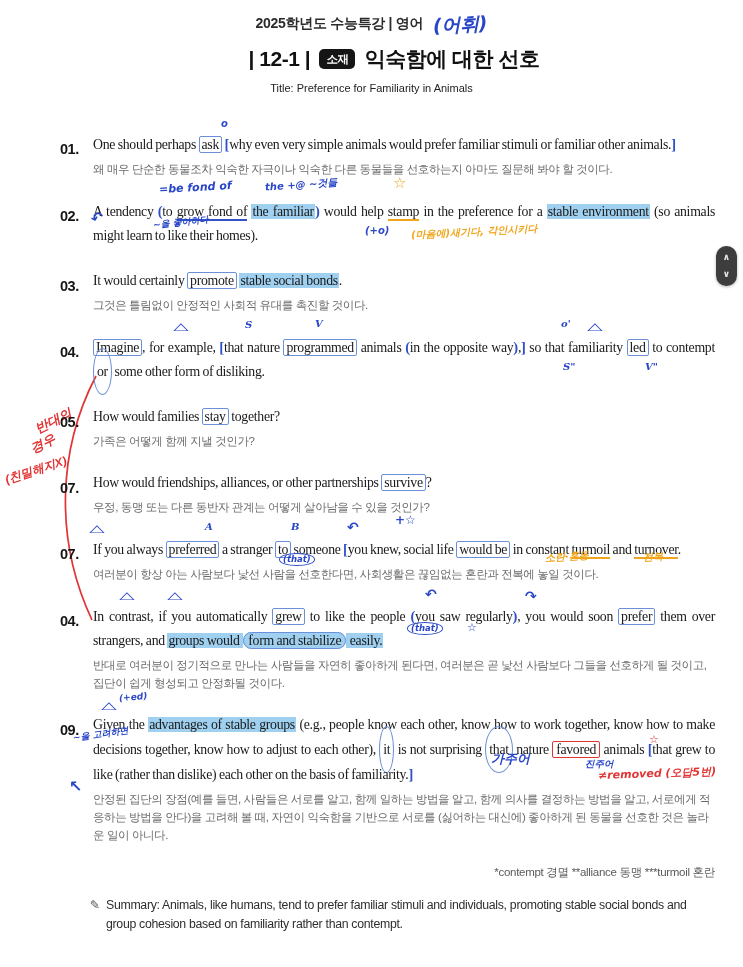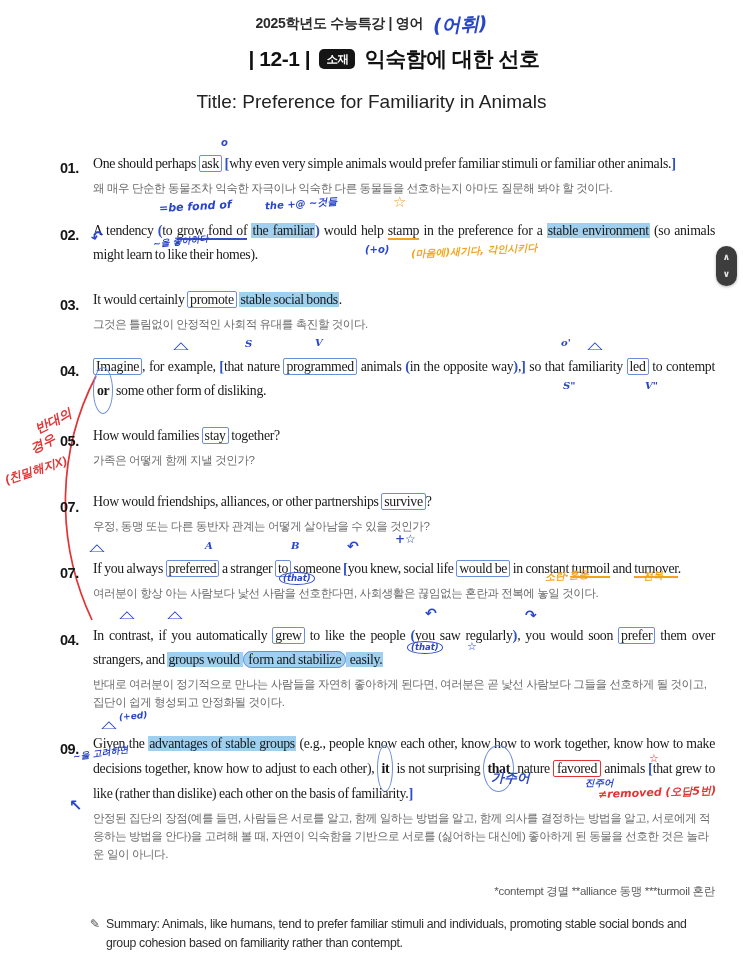--- a/index.html
+++ b/index.html
@@ -7,39 +7,39 @@
        font-family:"Liberation Sans","DejaVu Sans",sans-serif;}
   
   .header{padding-top:12px;text-align:center;position:relative;}
   .h-line1{font-size:14px;font-weight:bold;color:#2b2b2b;letter-spacing:-0.3px;}
   .hw-vocab{display:inline-block;margin-left:10px;font-family:"DejaVu Sans",sans-serif;
             font-style:italic;font-weight:bold;font-size:19px;color:#2946c8;
             transform:rotate(-3deg);vertical-align:-3px;}
   .h-line2{margin-top:7px;font-size:21px;font-weight:800;color:#111;letter-spacing:-0.5px;padding-left:45px;}
   .badge{display:inline-block;background:#151515;color:#fff;font-size:11.5px;font-weight:bold;
          padding:3px 7px 2px;border-radius:5px;vertical-align:3px;margin:0 4px;}
-  .h-line3{margin-top:18px;font-size:19px;color:#222;}
+  .h-line3{margin-top:9px;font-size:11px;color:#222;}
   
   .doc{margin:38px 28px 0 60px;position:relative;}
   .item{position:relative;padding-left:33px;margin-bottom:21px;}
   .num{position:absolute;left:0;top:9px;font-size:14.5px;font-weight:800;color:#151515;
        letter-spacing:-0.5px;}
   .content{position:relative;}
   .eng{font-family:"Liberation Serif","DejaVu Serif",serif;font-size:13.8px;line-height:24px;
        color:#191919;text-align:justify;letter-spacing:-0.3px;word-spacing:-0.6px;}
   .kor{margin-top:3px;font-size:11.5px;line-height:18px;color:#6a6a6a;letter-spacing:-0.4px;}
   
   .pb{border:1.4px solid #6b8fd8;border-radius:2px;padding:0 2px;}
   .pr{border:1.5px solid #e23434;border-radius:2px;padding:0 3px;}
   .ph{background:#9fd0f0;padding:0 1px;}
   .phb{background:#9fd0f0;border:1.4px solid #6b8fd8;border-radius:11px;padding:0 4px;}
   .pub{border-bottom:2px solid #3552c4;}
   .puy{border-bottom:2.2px solid #f0a51c;}
   .pblue{color:#3050c8;font-weight:600;font-size:1.06em;}
-  .pc{border:1.4px solid #6b8fd8;border-radius:50%;padding:15px 3px;font-weight:bold;}
+  .pc{border:1.4px solid #6b8fd8;border-radius:50%;padding:15px 3px;}
   
   .hw{position:absolute;font-family:"DejaVu Sans",sans-serif;font-style:italic;font-weight:bold;
       white-space:nowrap;pointer-events:none;line-height:1;}
   .hw.it{font-family:"DejaVu Serif",serif;}
   .hw.oval{border:1.2px solid #3050c8;border-radius:50%;padding:1px 3px;}
   
   .margin-note span{position:absolute;color:#e23434;font-weight:bold;font-style:italic;
       font-size:13px;white-space:nowrap;}
   .redcurve{position:absolute;pointer-events:none;}
   

